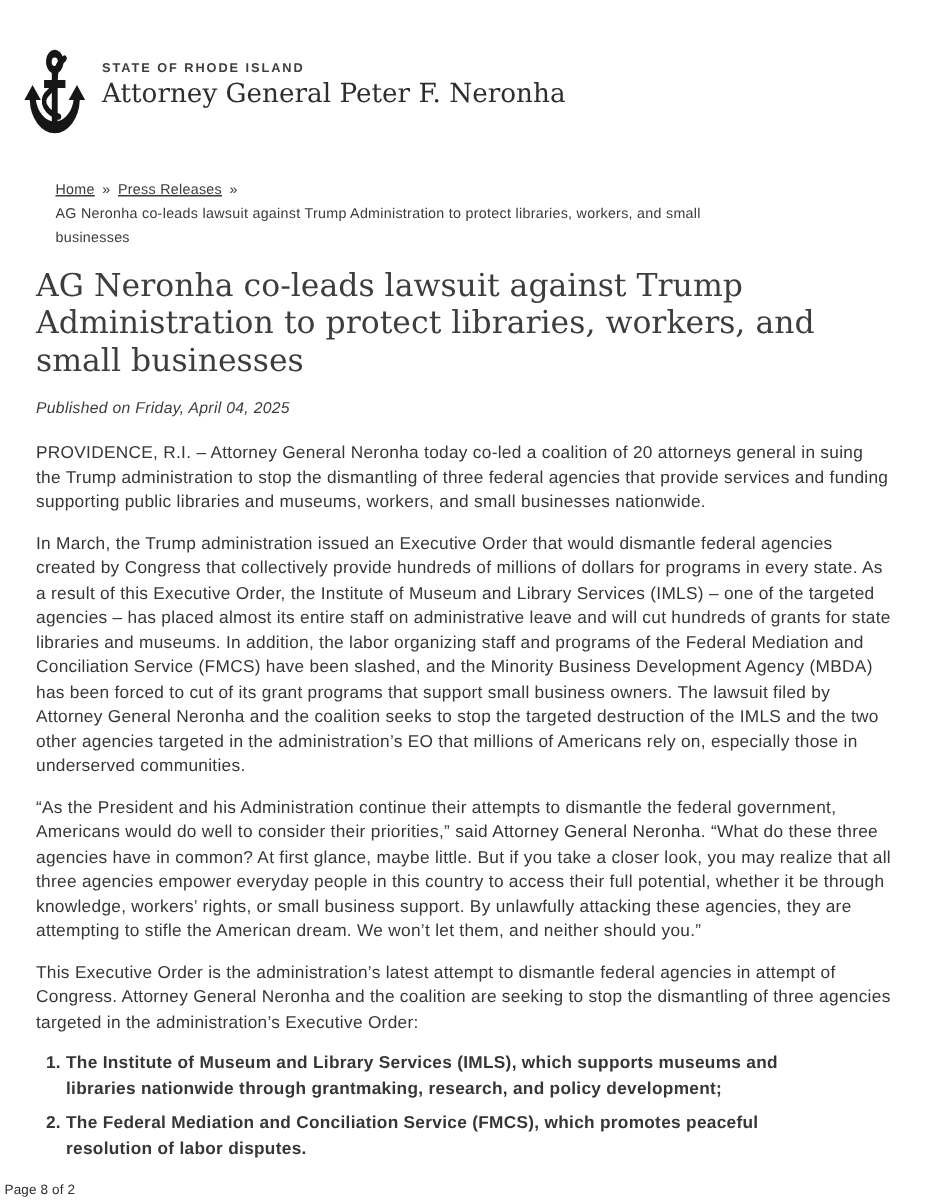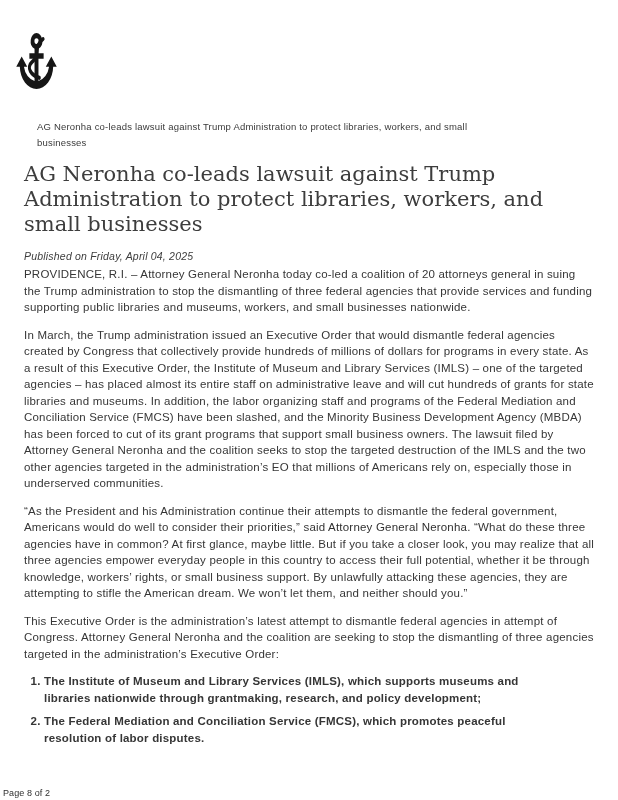--- a/index.html
+++ b/index.html
@@ -70,21 +70,21 @@
     letter-spacing: 0.2px;
   }
   .article p {
     font-size: 11.5px;
     line-height: 16.5px;
     letter-spacing: 0.2px;
     margin: 11px 0 0 0;
     hyphens: auto;
     -webkit-hyphens: auto;
   }
-  .article p.first { margin-top: 4px; }
+  .article p.first { margin-top: 16px; }
   .article strong { font-weight: normal; color: #303030; }
 
   ol.agency-list {
     margin: 11px 0 0 0;
     padding-left: 20px;
     max-width: 485px;
     font-size: 11.5px;
     line-height: 16.5px;
     letter-spacing: 0.2px;
   }
@@ -103,23 +103,30 @@
 </head>
 <body>
 
 <header class="site-header">
   <div class="logo-wrap">
     <svg viewBox="0 0 24 24" preserveAspectRatio="none" aria-hidden="true">
       <path fill="#161616" d="M12 1.2a3.1 3.1 0 0 0-1.05 6.02V9H8.2v2.1h2.75v8.6A6.9 6.9 0 0 1 5.3 14.2h1.75L4.1 10.3 1.2 14.2h1.9A8.95 8.95 0 0 0 12 22.8a8.95 8.95 0 0 0 8.9-8.6h1.9l-2.9-3.9-2.95 3.9h1.75a6.9 6.9 0 0 1-5.65 5.5v-8.6h2.75V9h-2.75V7.22A3.1 3.1 0 0 0 12 1.2m0 2a1.1 1.1 0 1 1-1.1 1.1A1.1 1.1 0 0 1 12 3.2z"></path>
       <path fill="none" stroke="#161616" stroke-width="1.6" stroke-linecap="round" d="M15.5 3.5 C 10 6.5, 14.5 9.5, 9.5 12.5 C 6.5 14.5, 9 17.5, 13.5 18.5"></path>
     </svg>
   </div>
+  <div class="header-text">
+    <div class="state-label">STATE OF RHODE ISLAND</div>
+    <div class="ag-name">Attorney General Peter F. Neronha</div>
+  </div>
 </header>
 
 <nav class="breadcrumb">
+  <div class="crumb-trail">
+    <a>Home</a><span class="sep">»</span><a>Press Releases</a><span class="sep">»</span>
+  </div>
   <div class="crumb-current">AG Neronha co-leads lawsuit against Trump Administration to protect libraries, workers, and small businesses</div>
 </nav>
 
 <main class="article">
   <h1 class="page-title">AG Neronha co-leads lawsuit against Trump Administration to protect libraries, workers, and small businesses</h1>
   <div class="published">Published on Friday, April 04, 2025</div>
 
   <p class="first">PROVIDENCE, R.I. – Attorney General Neronha today co-led a coalition of 20 attorneys general in suing the Trump administration to stop the dismantling of three federal agencies that provide services and funding supporting public libraries and museums, workers, and small businesses nationwide.</p>
 
   <p>In March, the Trump administration issued an Executive Order that would dismantle federal agencies created by Congress that collectively provide hundreds of millions of dollars for programs in every state. As a result of this Executive Order, the Institute of Museum and Library Services (IMLS) – one of the targeted agencies – has placed almost its entire staff on administrative leave and will cut hundreds of grants for state libraries and museums. In addition, the labor organizing staff and programs of the Federal Mediation and Conciliation Service (FMCS) have been slashed, and the Minority Business Development Agency (MBDA) has been forced to cut of its grant programs that support small business owners. The lawsuit filed by Attorney General Neronha and the coalition seeks to stop the targeted destruction of the IMLS and the two other agencies targeted in the administration’s EO that millions of Americans rely on, especially those in underserved communities.</p>

